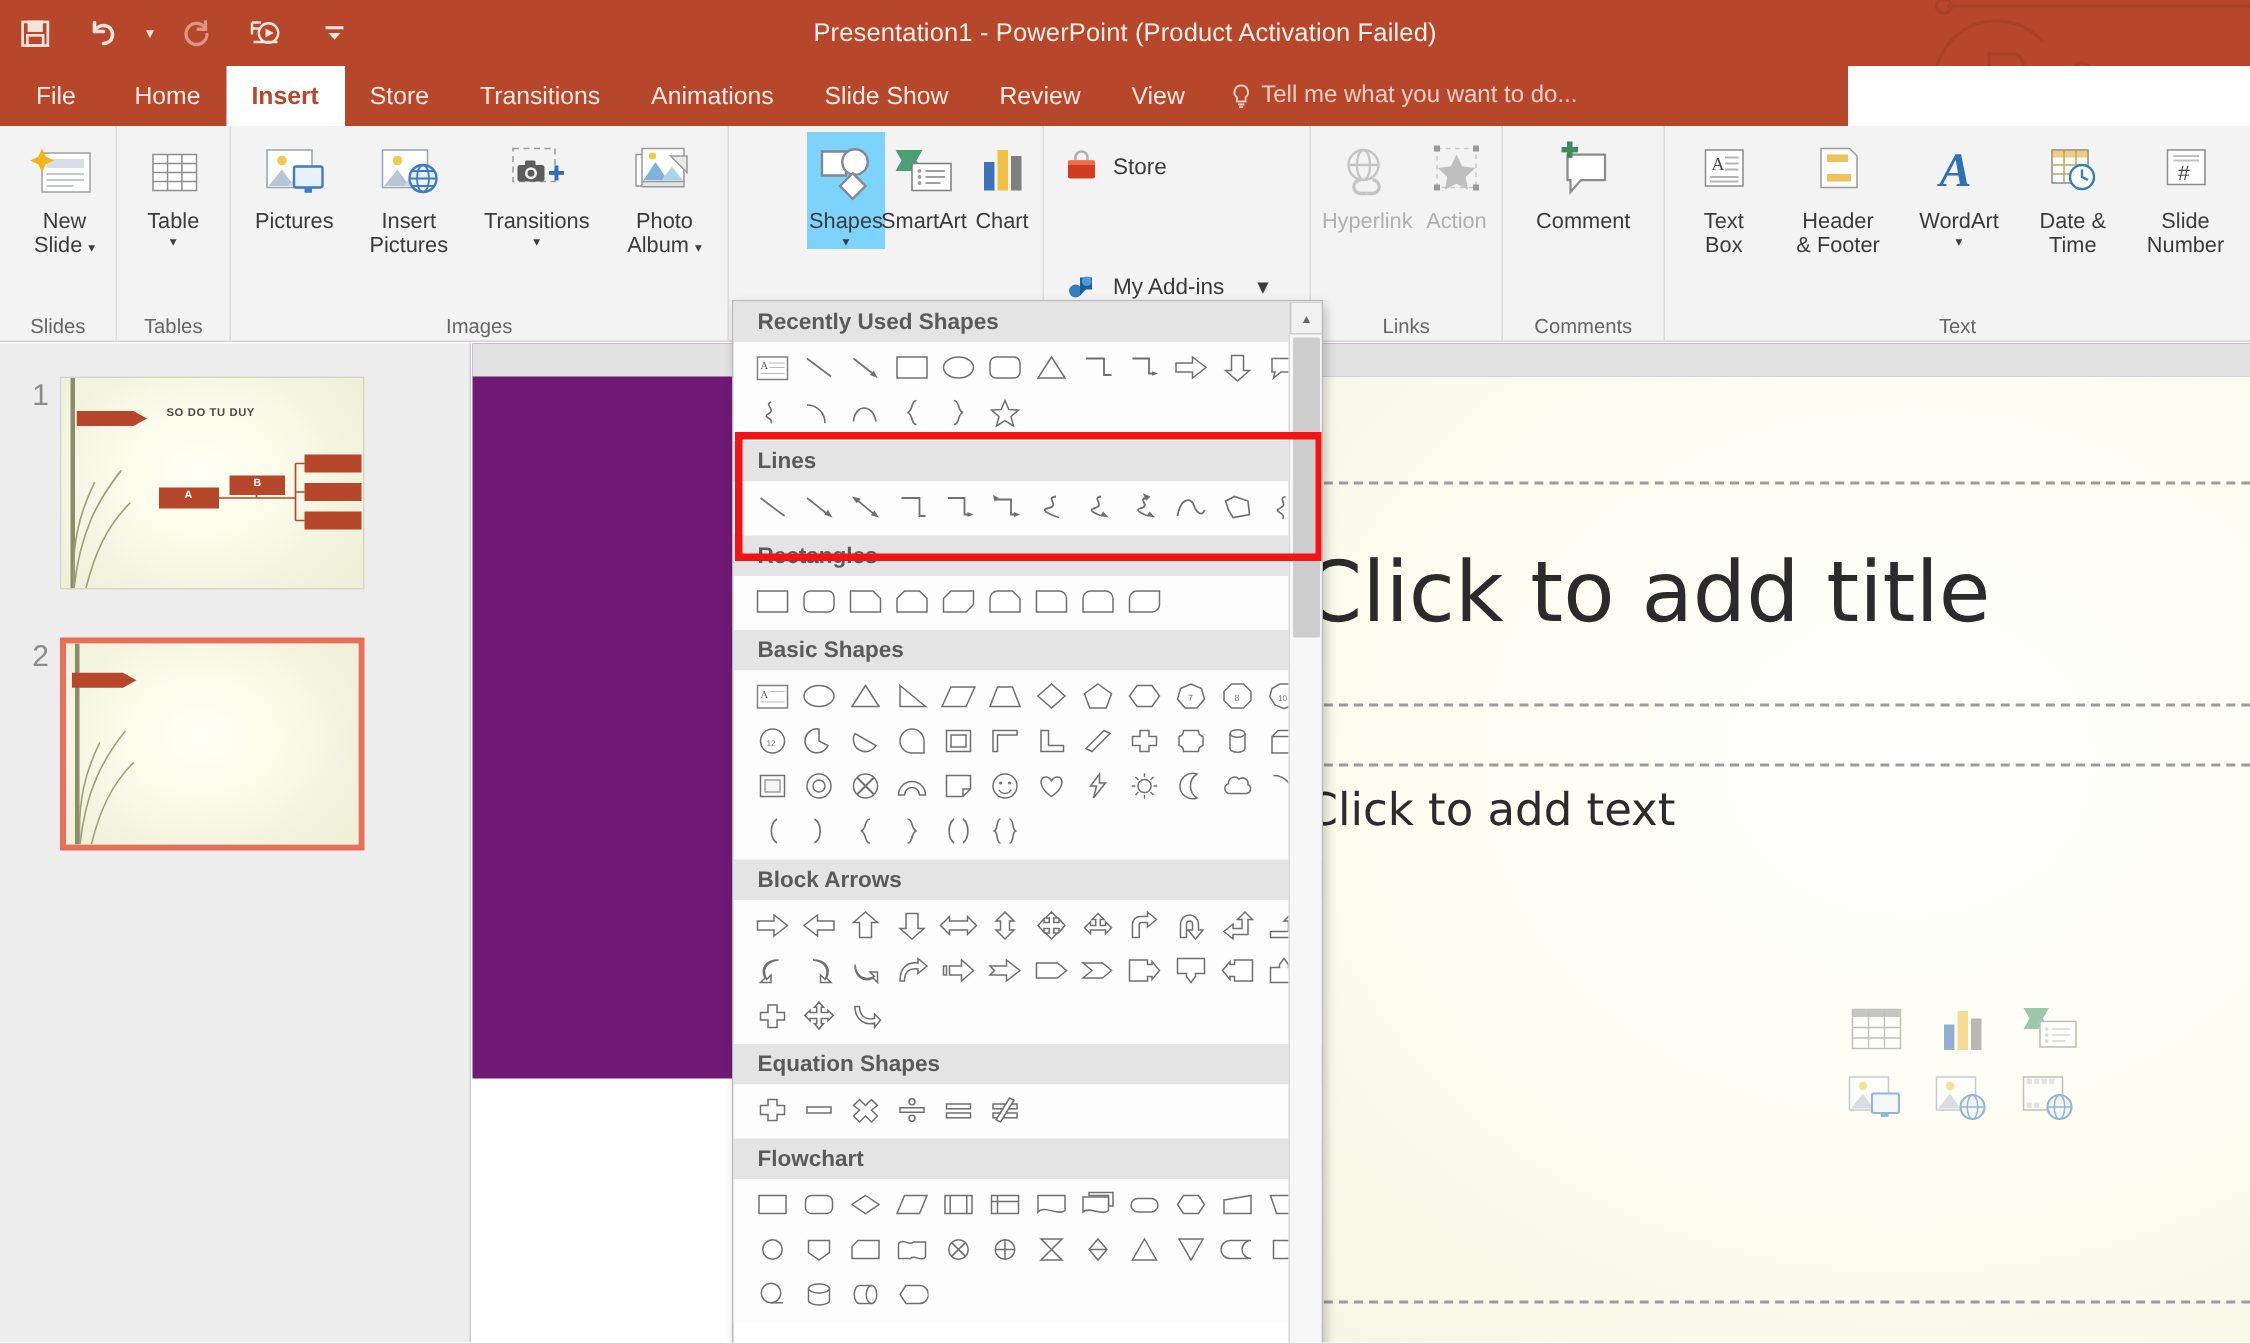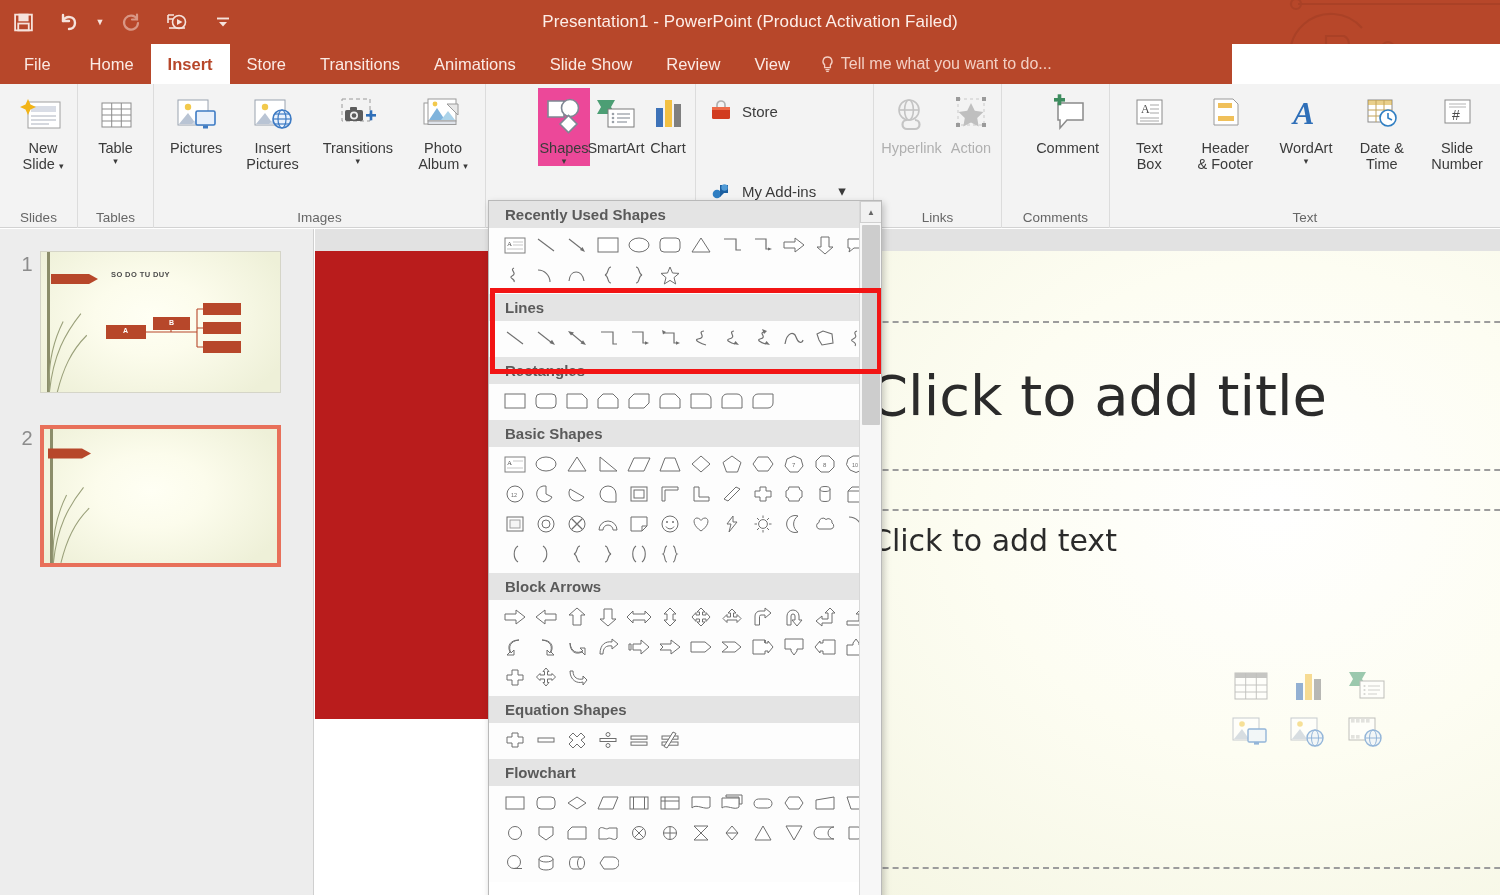--- a/index.html
+++ b/index.html
@@ -82,21 +82,21 @@
     display: flex; flex-direction: column; align-items: center;
     padding: 4px 6px 0; min-width: 52px;
     color: #3b3b3b; font-size: 14.5px; line-height: 1.12;
     text-align: center;
   }
   .rbtn.dim { color: #b0b0b0; }
   .rbtn .ico { height: 48px; display: flex; align-items: center; justify-content: center; }
   .rbtn .lbl { white-space: nowrap; }
   .rbtn .lbl2 { white-space: nowrap; }
   .rbtn .dd { font-size: 9px; line-height: 10px; }
-  .rbtn.active-pressed { background: #ec4899; margin-left: 48px; }
+  .rbtn.active-pressed { background: #7dd3fc; margin-left: 48px; }
   .rbtn-small {
     display: flex; align-items: center; gap: 8px;
     padding: 4px 8px; font-size: 15px; color: #3b3b3b;
   }
   .rbtn-small .ico { width: 26px; height: 26px; display: flex; align-items: center; justify-content: center; }
   .stack-small { display: flex; flex-direction: column; justify-content: space-between; padding-top: 6px; }
 
   
   .shapes-panel {
     position: absolute; left: 488px; top: 200px; width: 394px; height: 876px;
@@ -134,39 +134,39 @@
   }
 
   
   .thumbpane {
     position: absolute; left: 0; top: 229px; width: 314px; height: 666px;
     background: #ededed; border-right: 1px solid #cfcfcf;
   }
   .thumb-item { position: absolute; display: flex; align-items: flex-start; }
   .thumb-num { width: 26px; text-align: center; color: #8c8c8c; font-size: 20px; padding-top: 2px; }
   .thumb-frame {
-    width: 241px; height: 142px; background: #f3f3e4; position: relative; overflow: hidden;
+    width: 203px; height: 142px; background: #f3f3e4; position: relative; overflow: hidden;
     border: 1px solid #d5d5c8;
   }
   .thumb-frame.selected { border: 4px solid #e8705a; }
   .slide-bg {
     position: absolute; inset: 0;
     background: radial-gradient(ellipse 62% 72% at 46% 46%, #fffff4 0%, #fcfcec 38%, #eef0d8 100%);
   }
   .slide-leftbar { position: absolute; left: 6px; top: 0; bottom: 0; width: 3px; background: #8b8d6a; }
   .slide-grass { position: absolute; left: 2px; top: 24%; width: 60px; height: 76%; }
   .tag-arrow { position: absolute; }
   .tb-box { position: absolute; background: #b7472a; }
   .tb-txt { position: absolute; color: #ffffff; font-size: 7px; font-weight: bold; }
   .thumb-title { position: absolute; color: #4a4a4a; font-size: 7.5px; font-weight: bold; letter-spacing: .4px; }
 
   
   .editor {
     position: absolute; left: 315px; top: 229px; width: 1185px; height: 490px;
-    background: #b91c1c;
+    background: #701a75;
   }
   .stage-band { position: absolute; left: 0; top: 0; width: 1185px; height: 22px; background: #e2e2e2; }
   .slide-canvas {
     position: absolute; left: 565px; top: 22px; width: 935px; height: 644px;
     background: #fbfbef;
     border-left: 1px solid #c9c9c9;
     overflow: hidden;
   }
   .slide-canvas .bg {
     position: absolute; inset: 0;
@@ -492,21 +492,21 @@
                 </g>
               </svg>
             </span>
             <span class="lbl">Action</span>
           </div>
         </div>
         <div class="rgroup-label">Links</div>
       </div>
 
       <div class="rgroup" style="width:108px">
-        <div class="rgroup-items" style="justify-content:flex-end">
+        <div class="rgroup-items" style="justify-content:center">
           <div class="rbtn">
             <span class="ico">
               <svg width="46" height="44" viewBox="0 0 46 44">
                 <path d="M13 9 L38 9 L38 26 L22 26 L15 34 L15 26 L13 26 Z" fill="#fff" stroke="#8b8b8b" stroke-width="1.5"></path>
                 <g fill="#3d8c5e">
                   <rect x="9" y="4" width="11" height="3.6"></rect>
                   <rect x="12.7" y="0.3" width="3.6" height="11"></rect>
                 </g>
               </svg>
             </span>

